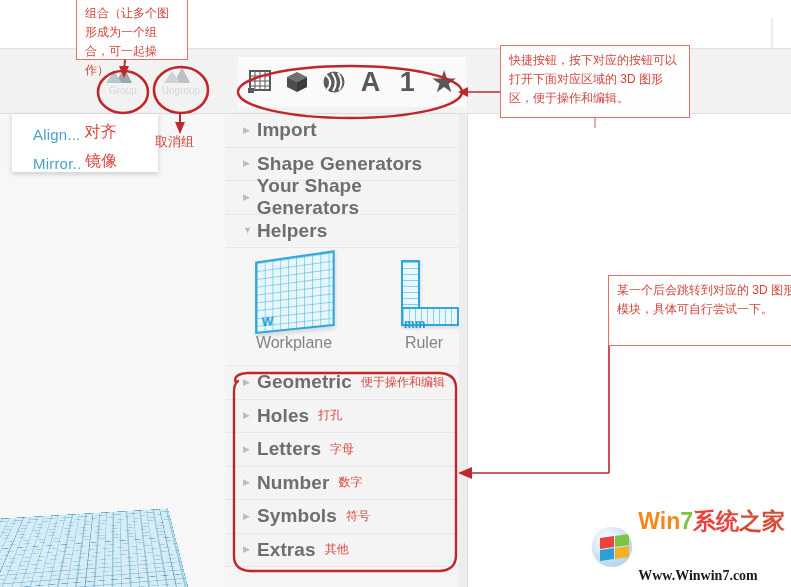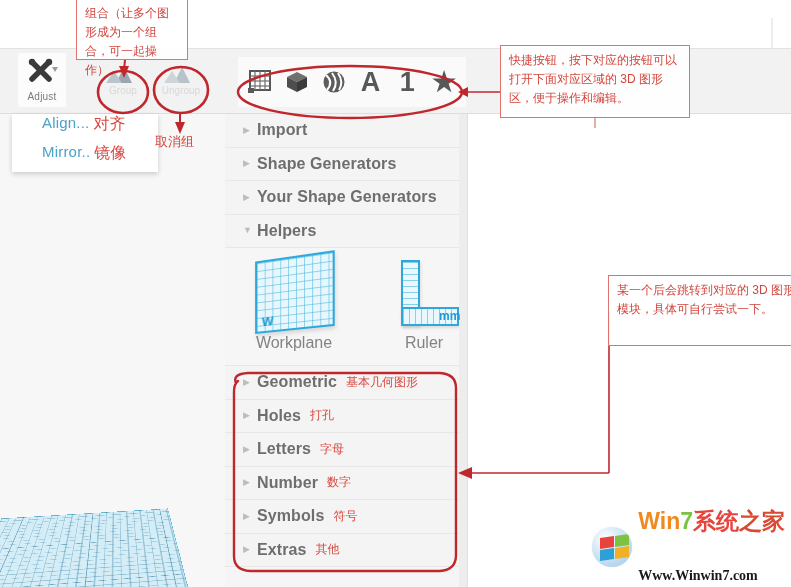--- a/index.html
+++ b/index.html
@@ -88,22 +88,22 @@
 
   
   #adjust-menu {
     position: absolute; left: 12px; top: 114px;
     width: 146px; height: 58px;
     background: #ffffff;
     box-shadow: 0 2px 5px rgba(0,0,0,.18);
     z-index: 20;
   }
   #adjust-menu .mi {
-    height: 29px; display: flex; align-items: flex-start;
-    padding-left: 30px; gap: 4px;
+    height: 29px; display: flex; align-items: flex-end;
+    padding-left: 21px; gap: 4px;
   }
   #adjust-menu .en {
     font-size: 15px; color: #4aa3c8; letter-spacing: .2px;
   }
   #adjust-menu .cn {
     font-size: 16px; color: #d9483f;
   }
 
   
   #panel {
@@ -122,21 +122,21 @@
     height: 33.5px;
     display: flex; align-items: center;
     border-bottom: 1px solid #e7e7e7;
     padding-left: 18px;
     background: #f4f4f4;
   }
   .prow .tri {
     width: 14px; font-size: 9px; color: #bdbdbd; line-height: 1;
   }
   .prow .name {
-    font-size: 16px; color: #6e6e6e; font-weight: bold; letter-spacing: .1px;
+    font-size: 19px; color: #6e6e6e; font-weight: bold; letter-spacing: .1px;
   }
   .prow .cn {
     font-size: 12px; color: #d9483f; margin-left: 9px;
   }
 
   
   #helpers-body {
     height: 118px; background: #f6f6f6;
     border-bottom: 1px solid #e7e7e7;
     display: flex; padding: 8px 0 0 26px; gap: 44px;
@@ -174,22 +174,22 @@
       repeating-linear-gradient(to bottom, rgba(70,180,220,.6) 0 1px, transparent 1px 6px),
       #eaf8fe;
   }
   .ruler-shape .hbar {
     left: 14px; top: 51px; width: 58px; height: 19px;
     background:
       repeating-linear-gradient(to right, rgba(70,180,220,.6) 0 1px, transparent 1px 6px),
       #eaf8fe;
   }
   .ruler-shape .mm {
-    position: absolute; left: 17px; top: 53px;
-    font-size: 12px; font-weight: bold; color: #1c9ad6; z-index: 3; margin-left: 35px;
+    position: absolute; left: 17px; top: 61px;
+    font-size: 12px; font-weight: bold; color: #1c9ad6; z-index: 3;
   }
 
   
   .anno {
     position: absolute;
     border: 1.2px solid #e0736c;
     background: rgba(255,255,255,.92);
     color: #d1453c;
     font-size: 12px; line-height: 19px;
     padding: 5px 8px;
@@ -251,34 +251,20 @@
 
 <div id="top-strip"></div>
 <div id="crop-mark"></div>
 
 <div id="viewport">
   <div id="grid-plane"></div>
 </div>
 
 <div id="toolbar">
 
-  <div id="adjust-btn">
-    <span class="ico">
-      <svg width="34" height="26" viewBox="0 0 34 26">
-        <g stroke="#3a3a3a" stroke-width="5.5" stroke-linecap="round">
-          <line x1="7" y1="4" x2="24" y2="21"></line>
-          <line x1="24" y1="4" x2="7" y2="21"></line>
-        </g>
-        <circle cx="7" cy="4" r="3.2" fill="#3a3a3a"></circle>
-        <circle cx="24" cy="4" r="3.2" fill="#3a3a3a"></circle>
-        <polygon points="27,9 33,9 30,14" fill="#9a9a9a"></polygon>
-      </svg>
-    </span>
-    <span class="lbl">Adjust</span>
-  </div>
 
   <div id="group-btn" class="mount-btn">
     <span>
       <svg width="40" height="24" viewBox="0 0 40 24">
         <polygon points="13,22 21,6 29,22" fill="#9aa7b0"></polygon>
         <polygon points="3,22 11,10 19,22" fill="#b9c4cb"></polygon>
       </svg>
     </span>
     <div class="cap">Group</div>
   </div>
@@ -380,21 +366,21 @@
         <div class="hbar"></div>
         <span class="mm">mm</span>
       </div>
       <div class="cap">Ruler</div>
     </div>
   </div>
 
   <div class="prow">
     <span class="tri">▶</span>
     <span class="name">Geometric</span>
-    <span class="cn">基本几何图形</span>
+    <span class="cn">便于操作和编辑</span>
   </div>
   <div class="prow">
     <span class="tri">▶</span>
     <span class="name">Holes</span>
     <span class="cn">打孔</span>
   </div>
   <div class="prow">
     <span class="tri">▶</span>
     <span class="name">Letters</span>
     <span class="cn">字母</span>

